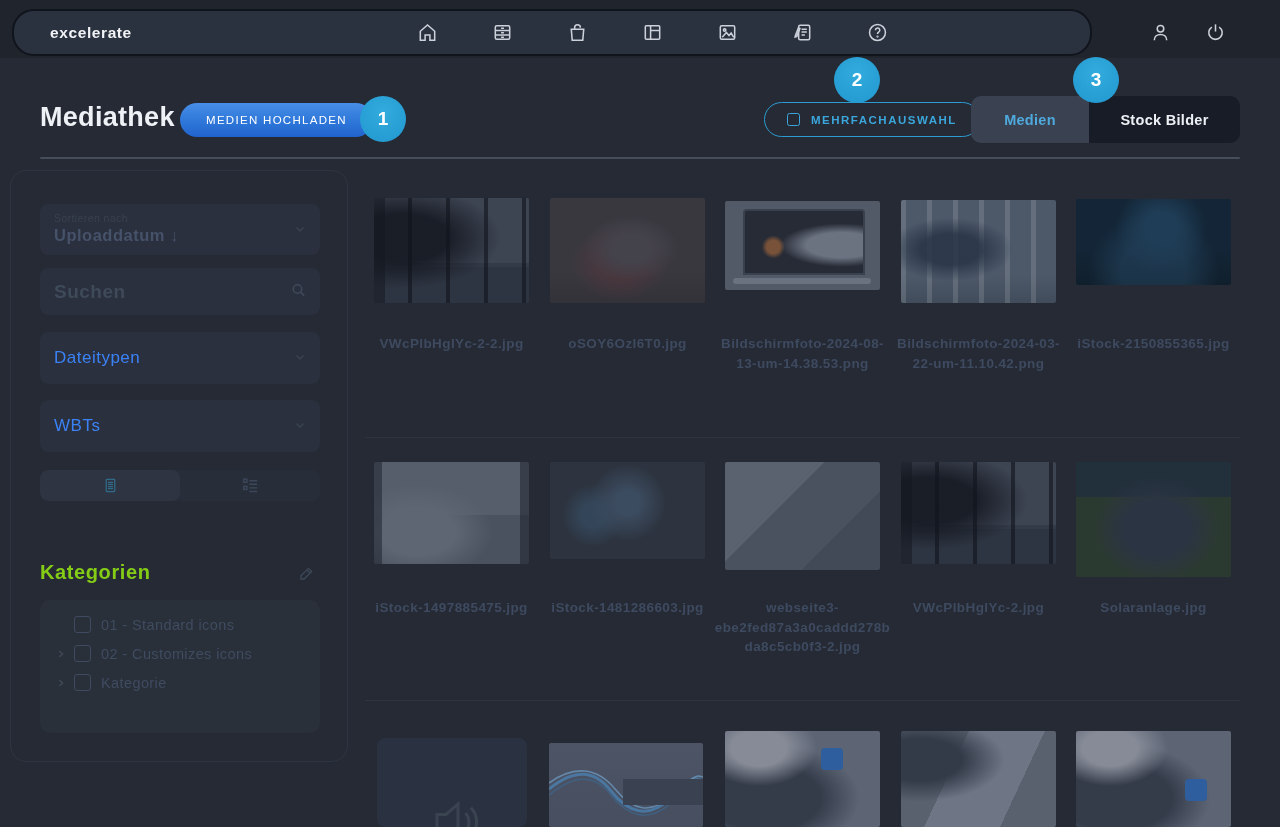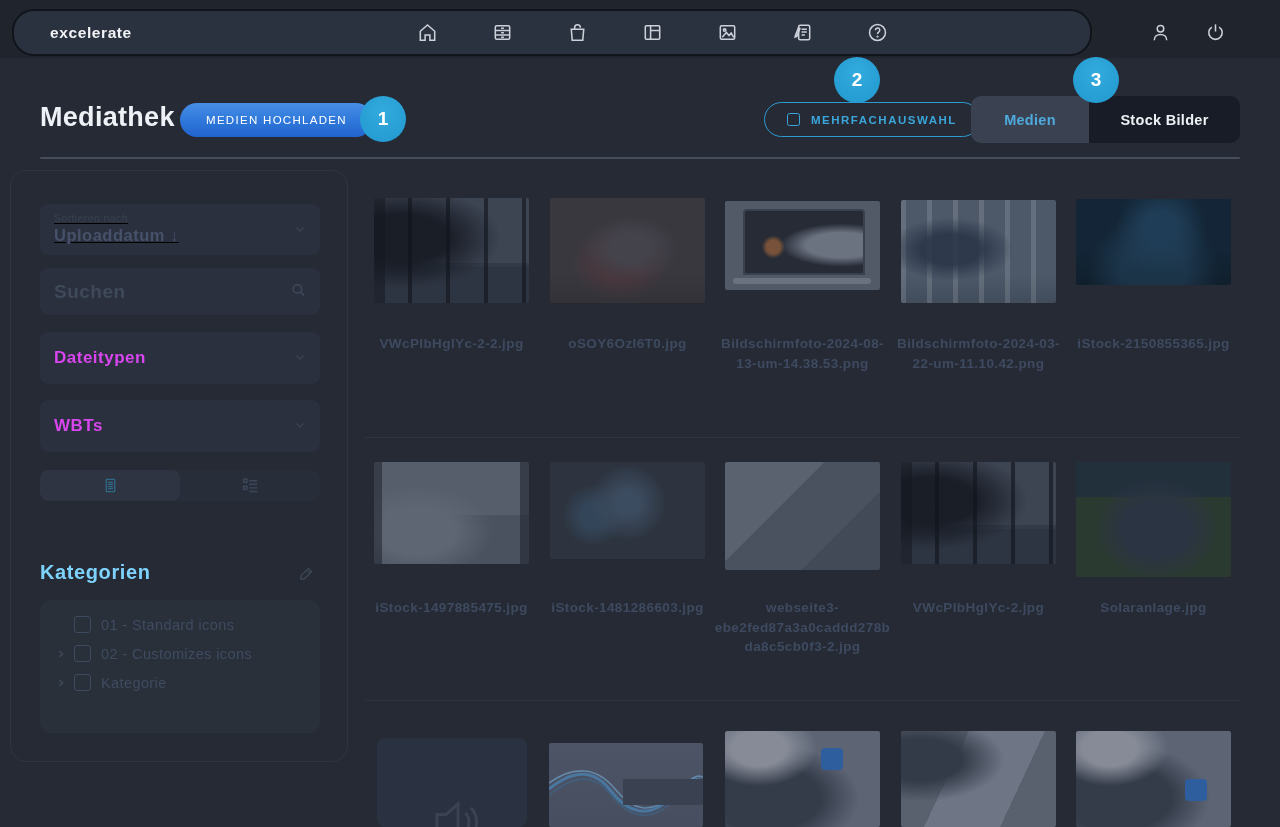--- a/index.html
+++ b/index.html
@@ -70,43 +70,43 @@
   .hdr-divider { position:absolute; left:40px; top:157px; width:1200px; height:2px; background:#474e5b; border-radius:1px; }
 
   
   .sidebar-panel {
     position:absolute; left:10px; top:170px; width:338px; height:592px;
     border:1px solid #2e3542; border-radius:16px;
   }
   .sb-box {
     position:absolute; left:40px; width:280px; background:#2a303d; border-radius:8px; cursor:pointer;
   }
-  .sb-sort { top:204px; height:51px; padding:8px 14px;text-decoration:underline; }
+  .sb-sort { top:204px; height:51px; padding:8px 14px; }
   .sb-sort-label { font-size:10.5px; color:#39424f; letter-spacing:.4px; }
   .sb-sort-value { font-size:16.5px; font-weight:bold; color:#46516a; letter-spacing:.5px; margin-top:2px; }
   .sb-chev { position:absolute; right:14px; top:50%; transform:translateY(-50%); color:#39434f; }
   .sb-search { top:268px; height:47px; }
   .s-input {
     width:100%; height:100%; background:transparent; border:none; outline:none;
     padding:0 40px 0 14px; font-family:"Liberation Sans",sans-serif;
     font-size:19px; font-weight:bold; letter-spacing:.5px; color:#5a6residual880;
   }
   .s-input::placeholder { color:#3e4959; opacity:1; }
   .search-ico { position:absolute; right:13px; top:50%; transform:translateY(-50%); color:#3e4959; }
   .sb-drop { height:52px; display:flex; align-items:center; padding:0 14px;
-             font-size:17px; font-weight:bold; color:#d946ef; letter-spacing:.5px;text-align:right; }
+             font-size:17px; font-weight:normal; color:#3b82f6; letter-spacing:.5px;text-align:right; }
   .sb-d1 { top:332px; }
   .sb-d2 { top:400px; }
   .sb-toggle { top:470px; height:31px; background:#272d39; display:flex; overflow:hidden; }
   .tg-half { flex:1; display:flex; align-items:center; justify-content:center; cursor:pointer; }
   .tg-active { background:#2e3442; border-radius:8px; color:#2f6b88; }
   .tg-idle { color:#3c4859; }
 
   .cat-title { position:absolute; left:40px; top:561px; font-size:20px; font-weight:600;
-               color:#7dd3fc; letter-spacing:.6px; }
+               color:#84cc16; letter-spacing:.6px; }
   .pencil-ico { position:absolute; left:297px; top:564px; color:#3d4857; cursor:pointer; }
   .cat-panel {
     position:absolute; left:40px; top:600px; width:280px; height:133px;
     background:#293039; border-radius:10px; padding:10px 0 0 16px;
   }
   .cat-row { display:flex; align-items:center; height:29px; cursor:pointer; }
   .cat-chev { width:18px; color:#3d4857; display:flex; align-items:center; }
   .cat-chev.hide { visibility:hidden; }
   .cat-box { width:17px; height:17px; border:1.5px solid #3e4a5f; border-radius:3px; margin-right:10px; }
   .cat-label { font-size:14.5px; color:#3f4b61; letter-spacing:.4px; }

